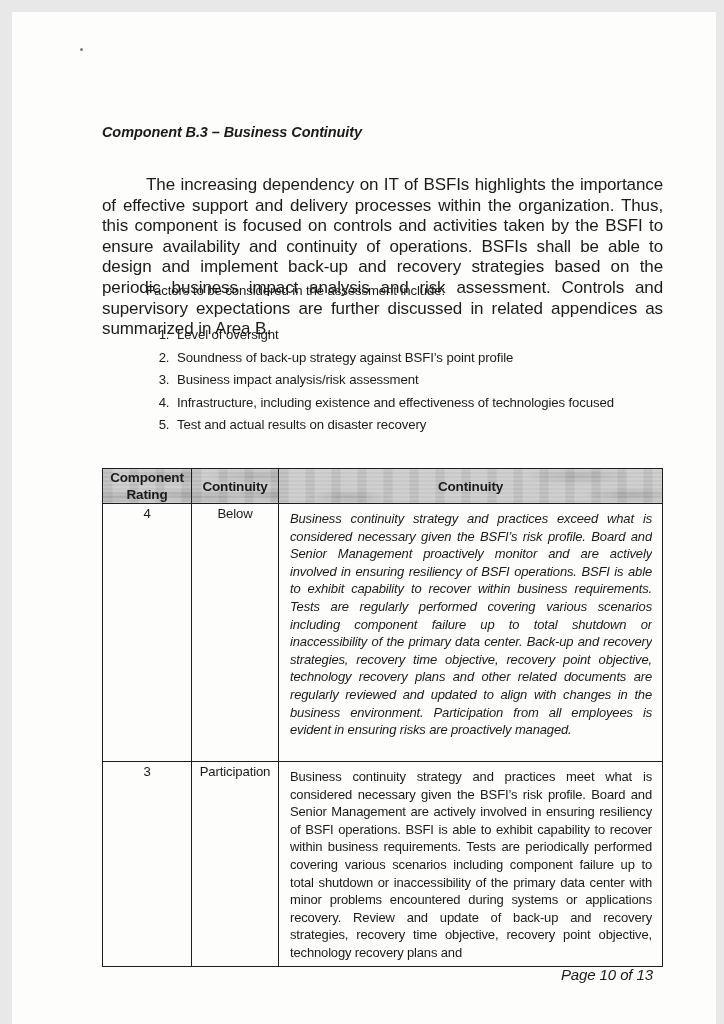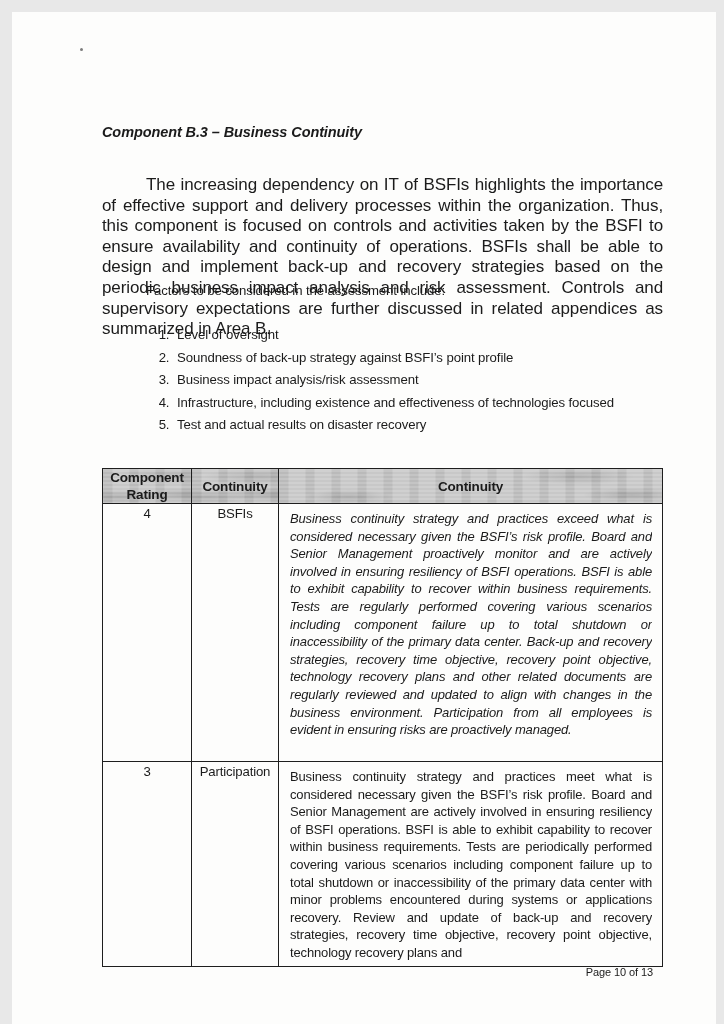--- a/index.html
+++ b/index.html
@@ -71,21 +71,21 @@
     text-align:center; padding-top:2px; font-size:13.2px;
   }
   td.cell-description { padding:2px 6px 0 7px; }
   .desc-box {
     line-height:17.6px; text-align:justify; overflow:hidden;
   }
   .desc-box.h4 { height:247px;font-style:italic; }
   .desc-box.h3 { height:194px; }
   .footer {
     position:absolute; left:86px; top:950px; width:551px;
-    text-align:right; font-size:11px; letter-spacing:-0.1px;
+    text-align:right; font-size:15px; letter-spacing:-0.1px;font-style:italic;
   }
 </style>
 </head>
 <body>
 
 <div class="page">
 
   <div class="speck"></div>
 
   <h1 class="title">Component B.3 – Business Continuity</h1>
@@ -112,21 +112,21 @@
     <thead>
       <tr>
         <th>Component Rating</th>
         <th>Continuity</th>
         <th>Continuity</th>
       </tr>
     </thead>
     <tbody>
       <tr>
         <td class="cell-rating">4</td>
-        <td class="cell-definition">BSFIs</td>
+        <td class="cell-definition">Below</td>
         <td class="cell-description">
           <div class="desc-box h4">Business continuity strategy and practices exceed what is considered necessary given the BSFI’s risk profile.  Board and Senior Management proactively monitor and are actively involved in ensuring resiliency of BSFI operations.  BSFI is able to exhibit capability to recover within business requirements. Tests are regularly performed covering various scenarios including component failure up to total shutdown or inaccessibility of the primary data center.  Back-up and recovery strategies, recovery time objective, recovery point objective, technology recovery plans and other related documents are regularly reviewed and updated to align with changes in the business environment.  Participation from all employees is evident in ensuring risks are proactively managed.</div>
         </td>
       </tr>
       <tr>
         <td class="cell-rating">3</td>
         <td class="cell-definition">Participation</td>
         <td class="cell-description">
           <div class="desc-box h3">Business continuity strategy and practices meet what is considered necessary given the BSFI’s risk profile.  Board and Senior Management are actively involved in ensuring resiliency of BSFI operations.  BSFI is able to exhibit capability to recover within business requirements.  Tests are periodically performed covering various scenarios including component failure up to total shutdown or inaccessibility of the primary data center with minor problems encountered during systems or applications recovery. Review and update of back-up and recovery strategies, recovery time objective, recovery point objective, technology recovery plans and</div>
         </td>

